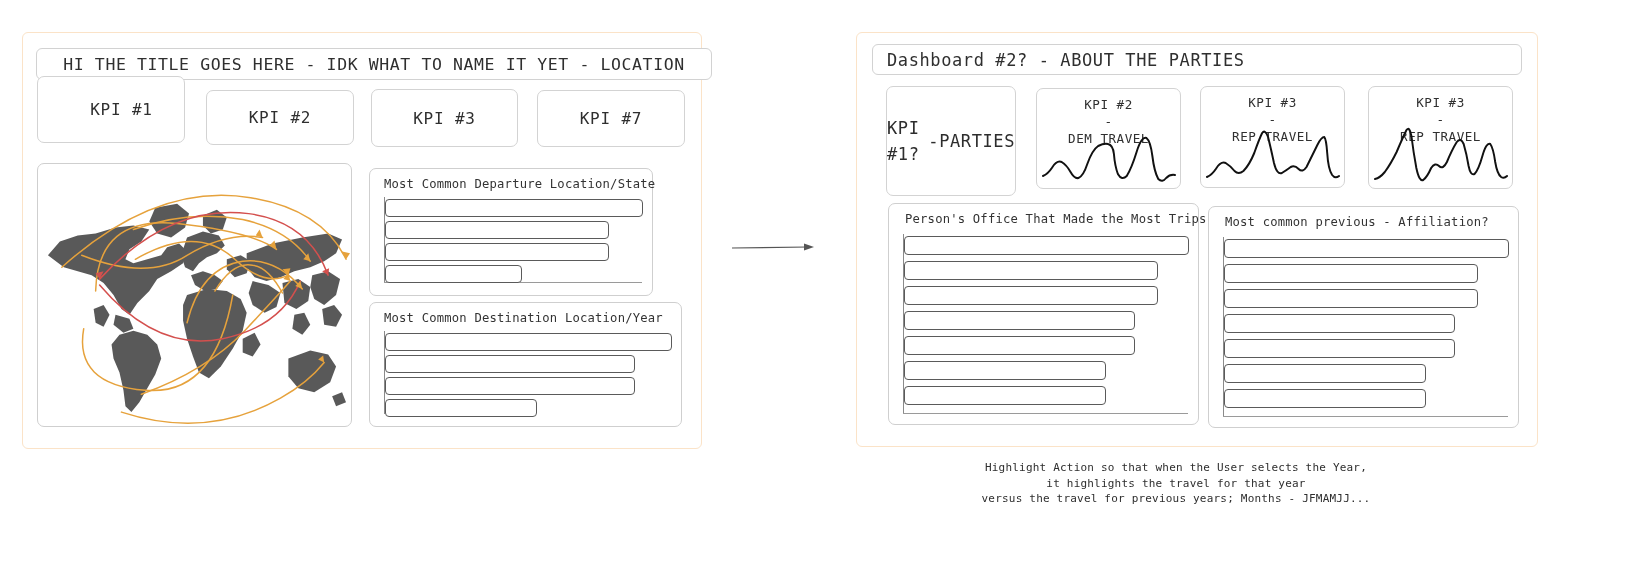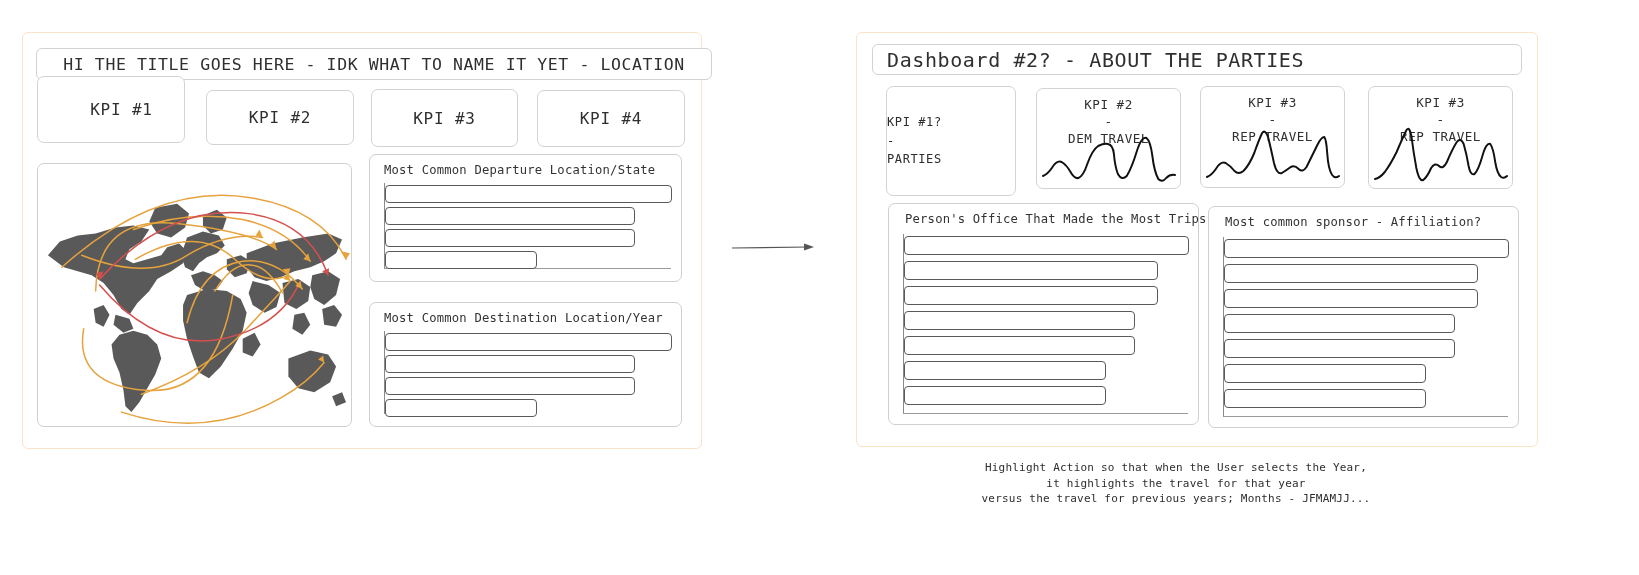--- a/index.html
+++ b/index.html
@@ -48,21 +48,21 @@
     align-items: center;
     justify-content: center;
     font-size: 16.5px;
     letter-spacing: 0.6px;
     color: #2f2f2f;
     white-space: nowrap;
   }
   #left-title  { left: 36px;  top: 48px; width: 676px; height: 32px; }
   #right-title {
     left: 872px; top: 44px; width: 650px; height: 31px;
-    justify-content: flex-start; padding-left: 14px; font-size: 20px;
+    justify-content: flex-start; padding-left: 14px; font-size: 17px;
   }
 
   
   .kpi-card {
     position: absolute;
     border: 1px solid #d3d3d3;
     border-radius: 7px;
     background: #fff;
     box-sizing: border-box;
     display: flex;
@@ -75,21 +75,21 @@
   #l-kpi-1 { left: 37px;  top: 76px; width: 148px; height: 67px; padding-left: 21px; }
   #l-kpi-2 { left: 206px; top: 90px; width: 148px; height: 55px; }
   #l-kpi-3 { left: 371px; top: 89px; width: 147px; height: 58px; }
   #l-kpi-4 { left: 537px; top: 90px; width: 148px; height: 57px; }
 
   
   #map-panel { left: 37px; top: 163px; width: 315px; height: 264px; }
   #map-svg { position: absolute; left: 0; top: 0; width: 100%; height: 100%; }
 
   
-  #dep-panel  { left: 369px; top: 154px; width: 313px; height: 128px; }
+  #dep-panel  { left: 369px; top: 168px; width: 284px; height: 128px; }
   #dest-panel { left: 369px; top: 302px; width: 313px; height: 125px; }
 
   .panel-title {
     position: absolute;
     top: 8px; left: 14px;
     font-size: 12.2px;
     letter-spacing: 0.2px;
     color: #333;
     white-space: nowrap;
   }
@@ -119,23 +119,23 @@
     border-radius: 4px;
     background: #ffffff;
     box-sizing: border-box;
   }
 
   
   #r-kpi-1 {
     left: 886px; top: 86px; width: 130px; height: 110px;
     border: 1px solid #d3d3d3; border-radius: 7px; background: #fff;
     position: absolute; box-sizing: border-box;
-    display: flex; flex-direction: column;
-    align-items: flex-start; justify-content: center;
-    font-size: 12px; line-height: 1.55; letter-spacing: 0.6px; color: #2d2d2d;
+    display: flex; flex-direction: row;
+    align-items: center; justify-content: center;
+    font-size: 17px; line-height: 1.55; letter-spacing: 0.6px; color: #2d2d2d;
   }
   .spark-card {
     position: absolute;
     border: 1px solid #d3d3d3;
     border-radius: 7px;
     background: #fff;
     box-sizing: border-box;
     overflow: hidden;
   }
   #r-kpi-2 { left: 1036px; top: 88px; width: 145px; height: 101px; }
@@ -188,21 +188,21 @@
 <div class="kpi-card" id="l-kpi-1">
   <span>KPI #1</span>
 </div>
 <div class="kpi-card" id="l-kpi-2">
   <span>KPI #2</span>
 </div>
 <div class="kpi-card" id="l-kpi-3">
   <span>KPI #3</span>
 </div>
 <div class="kpi-card" id="l-kpi-4">
-  <span>KPI #4</span>
+  <span>KPI #7</span>
 </div>
 
 <div class="hd-box" id="map-panel">
   <svg id="map-svg" viewBox="0 0 315 264" preserveAspectRatio="none">
     <g fill="#595959">
 
       <path d="M10 92 L22 78 L40 72 L58 70 L78 64 L96 62 L112 66 L104 78 L92 86 L88 96
                L96 100 L110 96 L124 92 L130 84 L142 80 L150 88 L146 100 L134 108
                L120 116 L112 128 L100 140 L92 152 L84 146 L76 132 L66 120 L54 112
                L40 108 L26 104 Z"></path>
@@ -362,21 +362,21 @@
     <div class="bar" style="top:27px;  height:19px; width:89%;"></div>
     <div class="bar" style="top:52px;  height:19px; width:89%;"></div>
     <div class="bar" style="top:77px;  height:19px; width:81%;"></div>
     <div class="bar" style="top:102px; height:19px; width:81%;"></div>
     <div class="bar" style="top:127px; height:19px; width:71%;"></div>
     <div class="bar" style="top:152px; height:19px; width:71%;"></div>
   </div>
 </div>
 
 <div class="hd-box" id="sponsor-panel">
-  <div class="panel-title rt">Most common sponsor - Affiliation?</div>
+  <div class="panel-title rt">Most common previous - Affiliation?</div>
   <div class="bars" style="top:30px; bottom:10px;">
     <div class="axis-v"></div>
     <div class="axis-h"></div>
     <div class="bar" style="top:2px;   height:19px; width:100%;"></div>
     <div class="bar" style="top:27px;  height:19px; width:89%;"></div>
     <div class="bar" style="top:52px;  height:19px; width:89%;"></div>
     <div class="bar" style="top:77px;  height:19px; width:81%;"></div>
     <div class="bar" style="top:102px; height:19px; width:81%;"></div>
     <div class="bar" style="top:127px; height:19px; width:71%;"></div>
     <div class="bar" style="top:152px; height:19px; width:71%;"></div>

